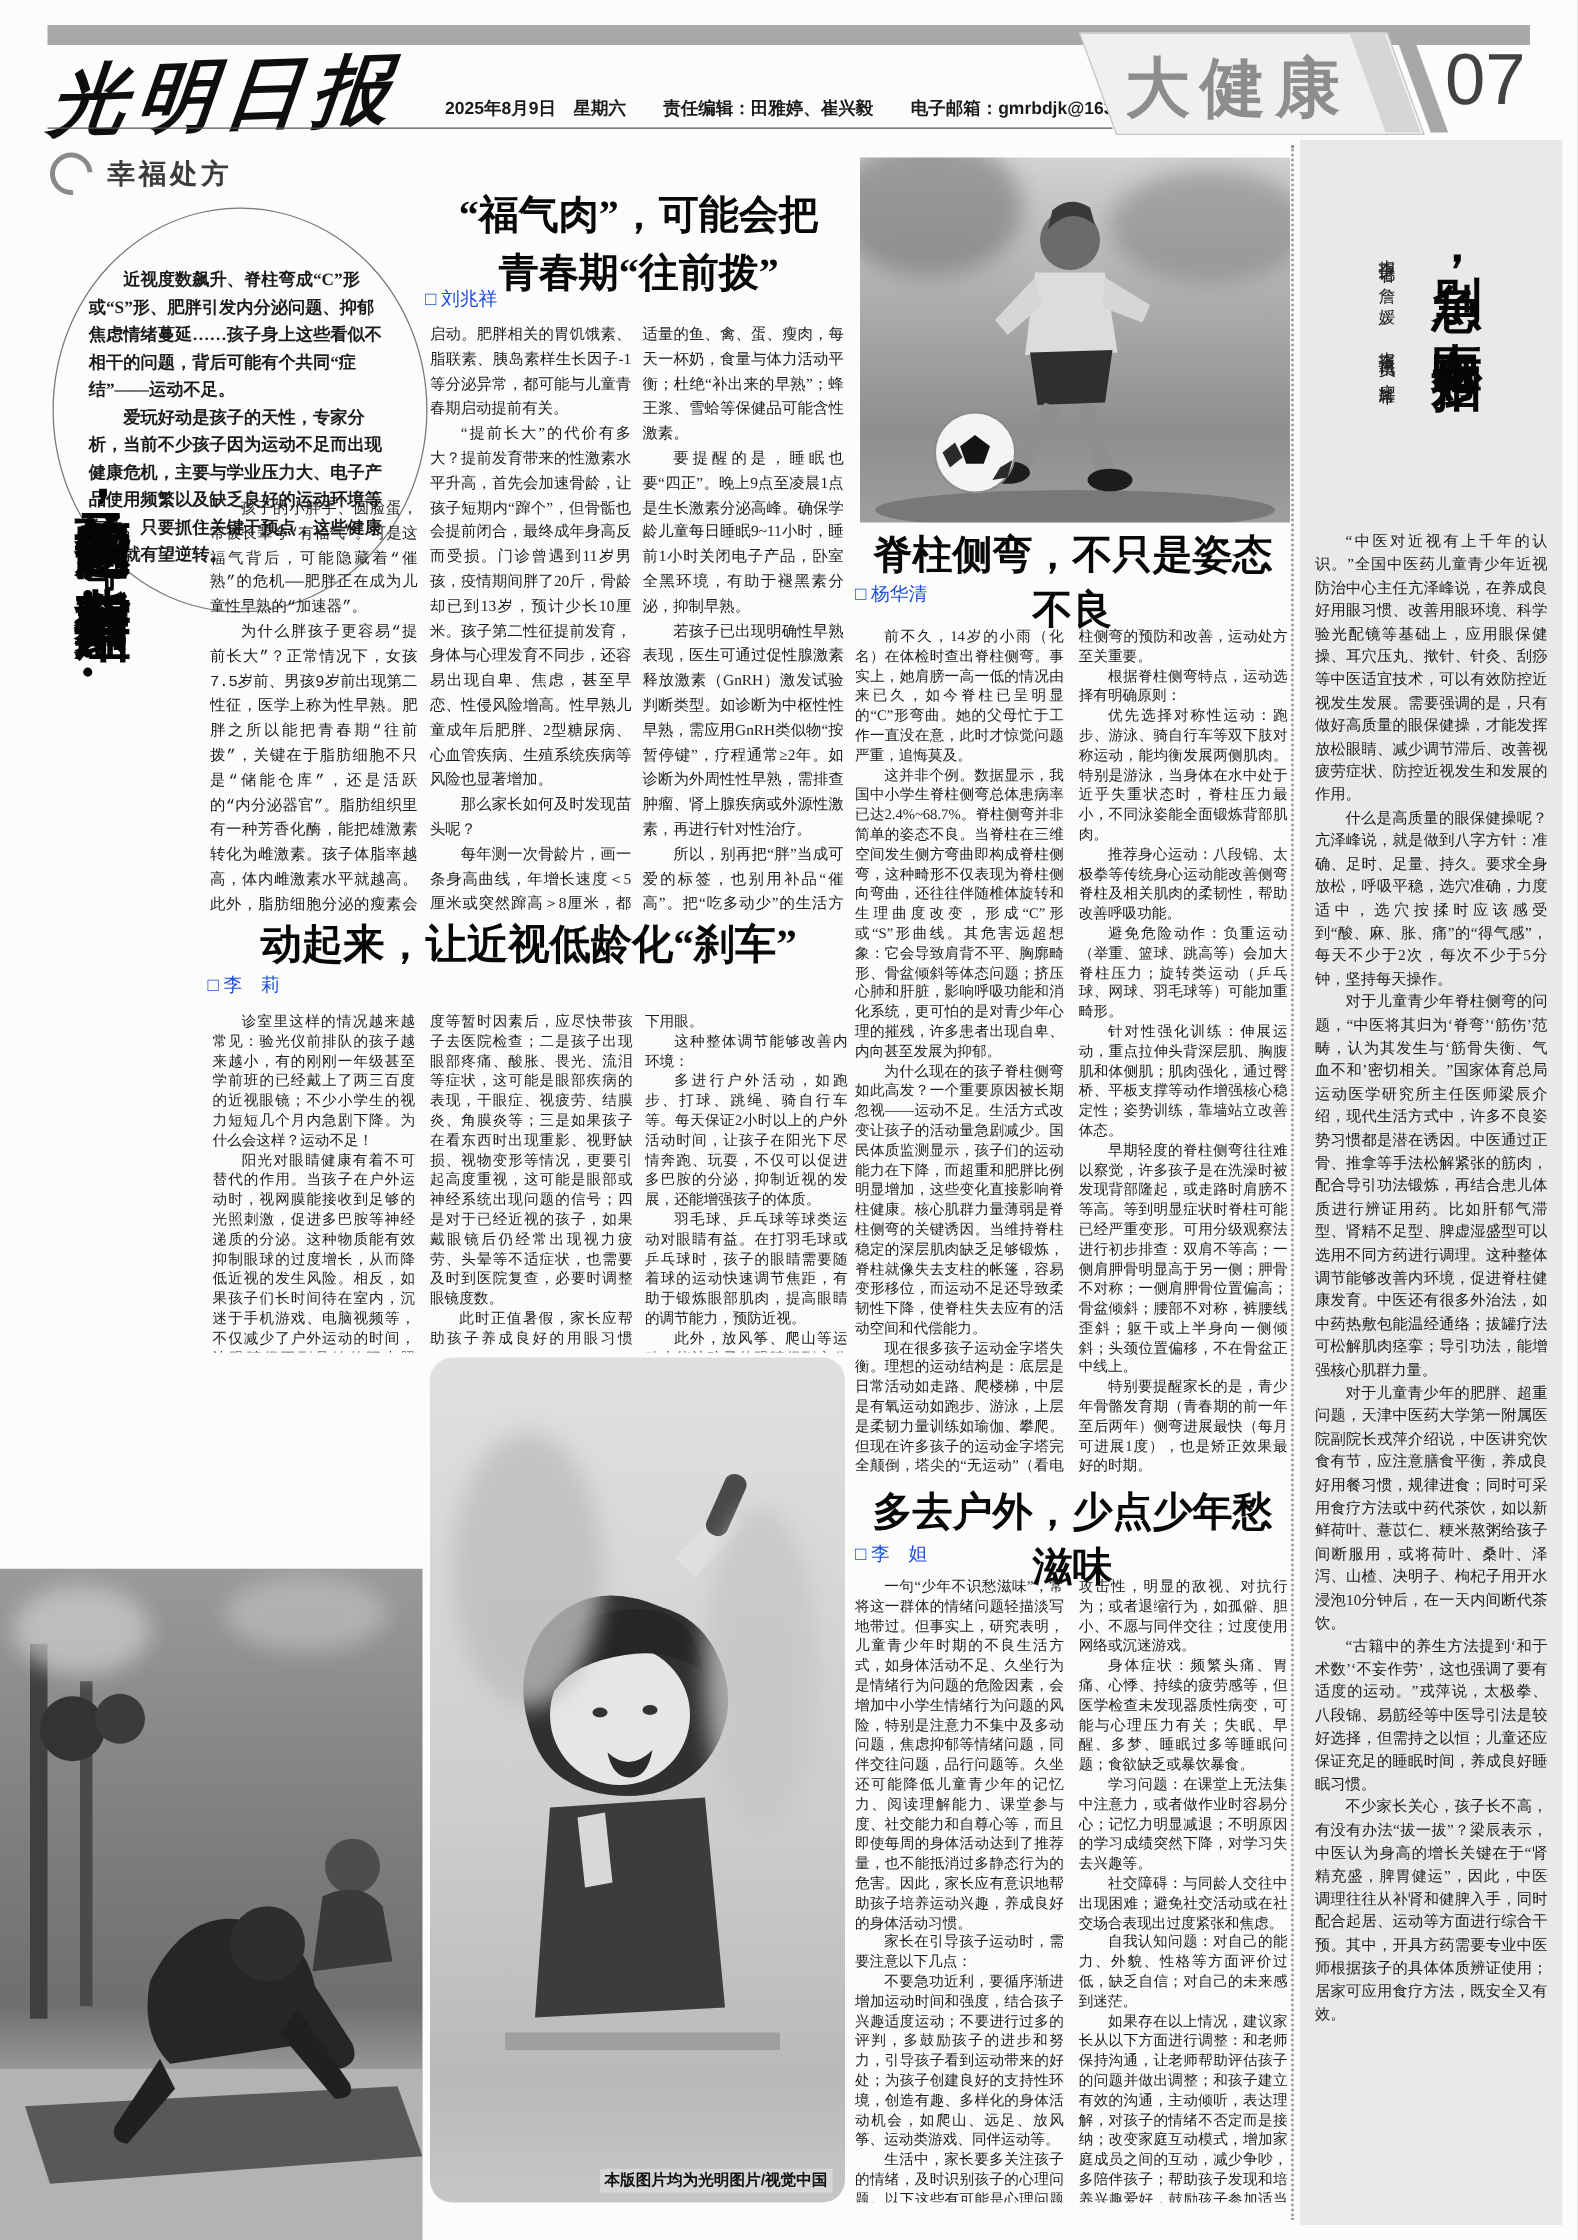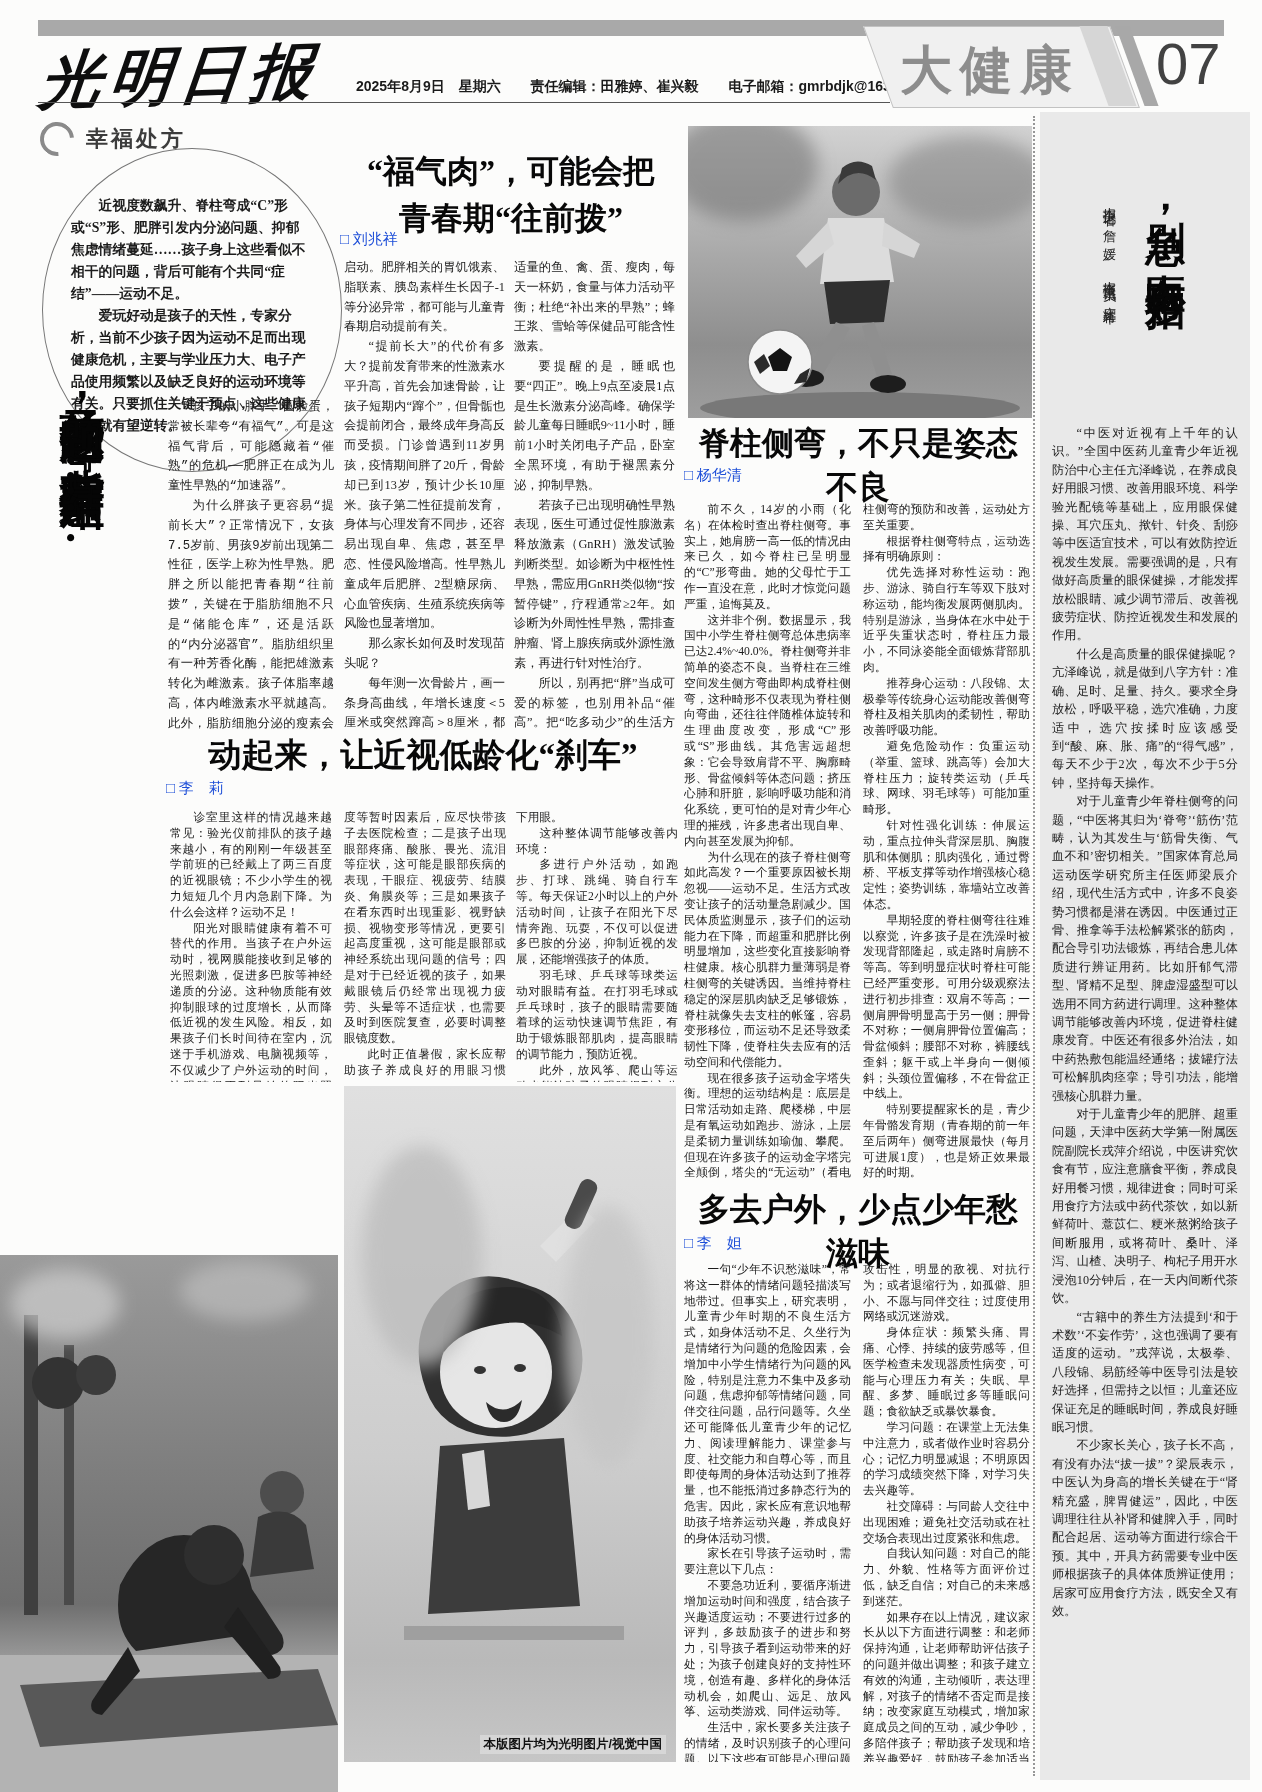--- a/index.html
+++ b/index.html
@@ -20,21 +20,21 @@
   .stripe2{left:1130px;top:26px;width:14px;height:80px;background:#a8a8a8;transform:skewX(20deg);}
   .section-title{left:900px;top:36px;font-size:52px;font-weight:900;color:#8d8d8d;letter-spacing:8px;}
   .page-no{left:1156px;top:30px;font-family:"Liberation Sans","DejaVu Sans",sans-serif;
         font-size:58px;color:#424242;}
   
   .brand{left:40px;top:122px;display:flex;align-items:center;gap:12px;}
   .gmark{width:26px;height:26px;border:4px solid #8a8a8a;border-radius:50%;
         border-right-color:transparent;transform:rotate(40deg);}
   .brand-label{font-size:22px;font-weight:900;color:#3c3c3c;letter-spacing:3px;
         font-family:"Liberation Sans","DejaVu Sans",sans-serif;}
-  .circle{left:42px;top:148px;width:300px;height:324px;border:1.5px solid #777;border-radius:50%;
+  .circle{left:42px;top:166px;width:300px;height:324px;border:1.5px solid #777;border-radius:50%;
         box-sizing:border-box;padding:46px 28px;overflow:hidden;}
   .circle .para{font-size:13.8px;line-height:22px;font-weight:bold;}
   
   .vhead{left:52px;top:372px;height:905px;writing-mode:vertical-rl;font-size:45px;font-weight:900;
         letter-spacing:2px;color:#050505;}
   
   .title{font-weight:900;text-align:center;color:#080808;}
   .byline{text-align:left;font-size:15px;color:#1d4ed8;}
   .col{overflow:hidden;text-align:justify;}
   .para{margin:0;text-indent:2em;}
@@ -59,21 +59,21 @@
   .rail-byline{left:1100px;top:196px;height:430px;writing-mode:vertical-rl;
         font-size:13.5px;letter-spacing:2px;color:#222;}
   .rail-body{left:1052px;top:424px;width:186px;height:1324px;}
   .rail-body .para{font-size:12.2px;line-height:18.4px;}
   
   .photo{overflow:hidden;}
   .photo-soccer{left:688px;top:126px;width:344px;height:292px;
         background:linear-gradient(180deg,#d2d2d2 0%,#a8a8a8 45%,#8e8e8e 75%,#9e9e9e 100%);}
   .blob{position:absolute;border-radius:50%;filter:blur(9px);}
   .photo-girl{left:344px;top:1086px;width:332px;height:676px;
-        background:linear-gradient(180deg,#e0e0e0 0%,#cdcdcd 55%,#b9b9b9 85%,#c6c6c6 100%);}
+        background:linear-gradient(180deg,#e0e0e0 0%,#cdcdcd 55%,#b9b9b9 85%,#c6c6c6 100%);border-radius:18px;}
   .photo-kids{left:0;top:1255px;width:338px;height:537px;
         background:linear-gradient(180deg,#9a9a9a 0%,#7e7e7e 40%,#6f6f6f 65%,#aeaeae 80%,#bdbdbd 100%);}
   .caption{position:absolute;right:10px;bottom:8px;font-size:12.5px;font-weight:bold;color:#111;
         font-family:"Liberation Sans","DejaVu Sans",sans-serif;background:rgba(230,230,230,.55);
         padding:1px 4px;}
 </style>
 </head>
 <body>
 
 <div id="page">
@@ -146,21 +146,21 @@
       <polygon points="92,222 104,231 99,245 85,245 80,231" fill="#141414"></polygon>
       <polygon points="66,236 76,228 82,240 72,248" fill="#2a2a2a"></polygon>
       <polygon points="112,248 122,242 118,256 106,258" fill="#2a2a2a"></polygon>
     </svg>
   </div>
 
   <div class="abs title a3-title">脊柱侧弯，不只是姿态不良</div>
   <div class="abs byline a3-byline">□ 杨华清</div>
   <div class="abs col small" style="left:684px;top:502px;width:167px;height:678px;line-height:15.8px;">
       <p class="para">前不久，14岁的小雨（化名）在体检时查出脊柱侧弯。事实上，她肩膀一高一低的情况由来已久，如今脊柱已呈明显的“C”形弯曲。她的父母忙于工作一直没在意，此时才惊觉问题严重，追悔莫及。</p>
-      <p class="para">这并非个例。数据显示，我国中小学生脊柱侧弯总体患病率已达2.4%~40.0%。脊柱侧弯并非简单的姿态不良。当脊柱在三维空间发生侧方弯曲即构成脊柱侧弯，这种畸形不仅表现为脊柱侧向弯曲，还往往伴随椎体旋转和生理曲度改变，形成“C”形或“S”形曲线。其危害远超想象：它会导致肩背不平、胸廓畸形、骨盆倾斜等体态问题；挤压心肺和肝脏，影响呼吸功能和消化系统，更可怕的是对青少年心理的摧残，许多患者出现自卑、内向甚至发展为抑郁。</p>
+      <p class="para">这并非个例。数据显示，我国中小学生脊柱侧弯总体患病率已达2.4%~68.7%。脊柱侧弯并非简单的姿态不良。当脊柱在三维空间发生侧方弯曲即构成脊柱侧弯，这种畸形不仅表现为脊柱侧向弯曲，还往往伴随椎体旋转和生理曲度改变，形成“C”形或“S”形曲线。其危害远超想象：它会导致肩背不平、胸廓畸形、骨盆倾斜等体态问题；挤压心肺和肝脏，影响呼吸功能和消化系统，更可怕的是对青少年心理的摧残，许多患者出现自卑、内向甚至发展为抑郁。</p>
       <p class="para">为什么现在的孩子脊柱侧弯如此高发？一个重要原因被长期忽视——运动不足。生活方式改变让孩子的活动量急剧减少。国民体质监测显示，孩子们的运动能力在下降，而超重和肥胖比例明显增加，这些变化直接影响脊柱健康。核心肌群力量薄弱是脊柱侧弯的关键诱因。当维持脊柱稳定的深层肌肉缺乏足够锻炼，脊柱就像失去支柱的帐篷，容易变形移位，而运动不足还导致柔韧性下降，使脊柱失去应有的活动空间和代偿能力。</p>
       <p class="para">现在很多孩子运动金字塔失衡。理想的运动结构是：底层是日常活动如走路、爬楼梯，中层是有氧运动如跑步、游泳，上层是柔韧力量训练如瑜伽、攀爬。但现在许多孩子的运动金字塔完全颠倒，塔尖的“无运动”（看电视、玩电脑）成了主体。因此，针对脊</p>
     </div>
   <div class="abs col small" style="left:863px;top:502px;width:167px;height:678px;">
       <p class="para noindent">柱侧弯的预防和改善，运动处方至关重要。</p>
       <p class="para">根据脊柱侧弯特点，运动选择有明确原则：</p>
       <p class="para">优先选择对称性运动：跑步、游泳、骑自行车等双下肢对称运动，能均衡发展两侧肌肉。特别是游泳，当身体在水中处于近乎失重状态时，脊柱压力最小，不同泳姿能全面锻炼背部肌肉。</p>
       <p class="para">推荐身心运动：八段锦、太极拳等传统身心运动能改善侧弯脊柱及相关肌肉的柔韧性，帮助改善呼吸功能。</p>
       <p class="para">避免危险动作：负重运动（举重、篮球、跳高等）会加大脊柱压力；旋转类运动（乒乓球、网球、羽毛球等）可能加重畸形。</p>
       <p class="para">针对性强化训练：伸展运动，重点拉伸头背深层肌、胸腹肌和体侧肌；肌肉强化，通过臀桥、平板支撑等动作增强核心稳定性；姿势训练，靠墙站立改善体态。</p>

